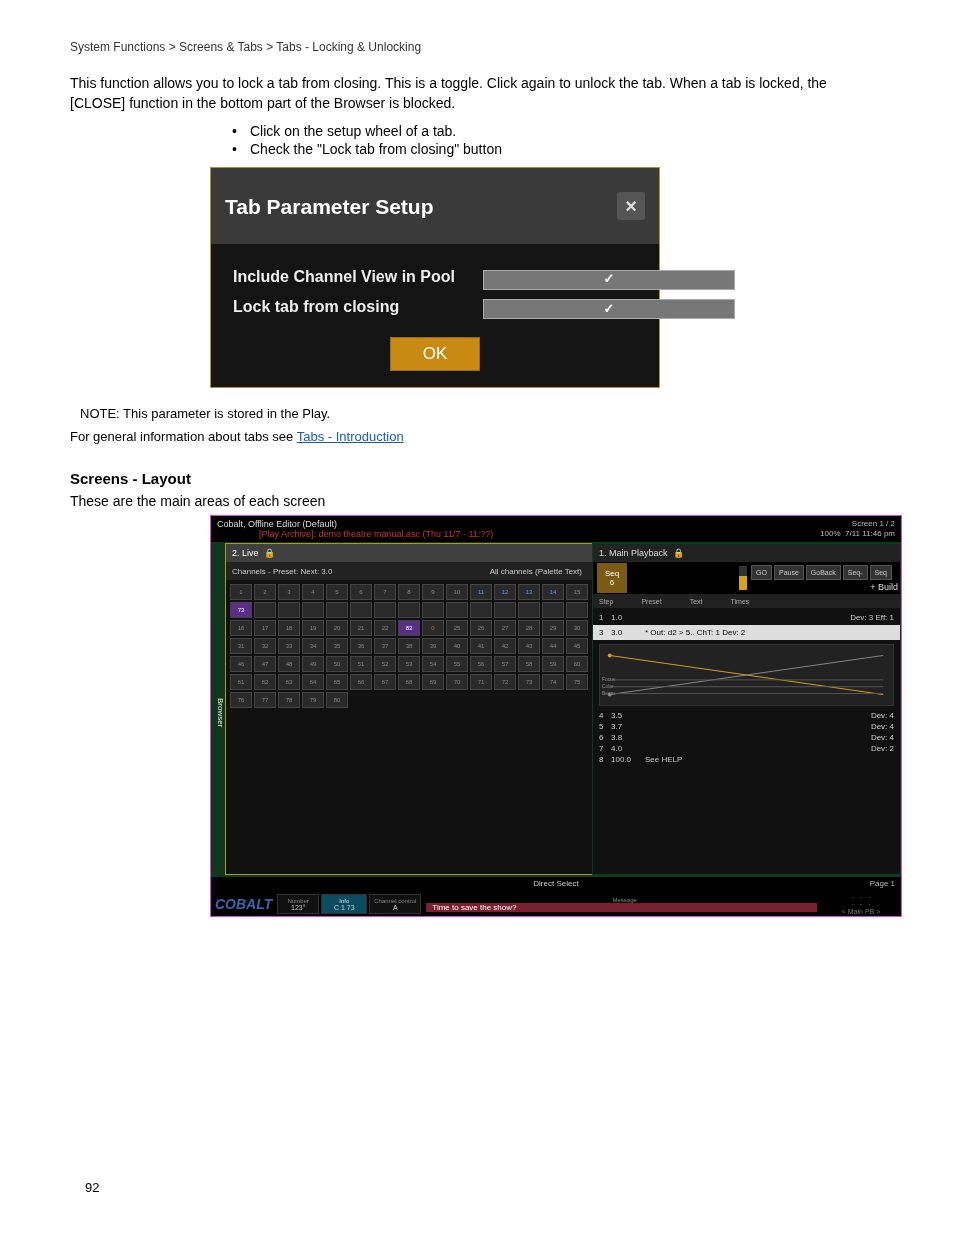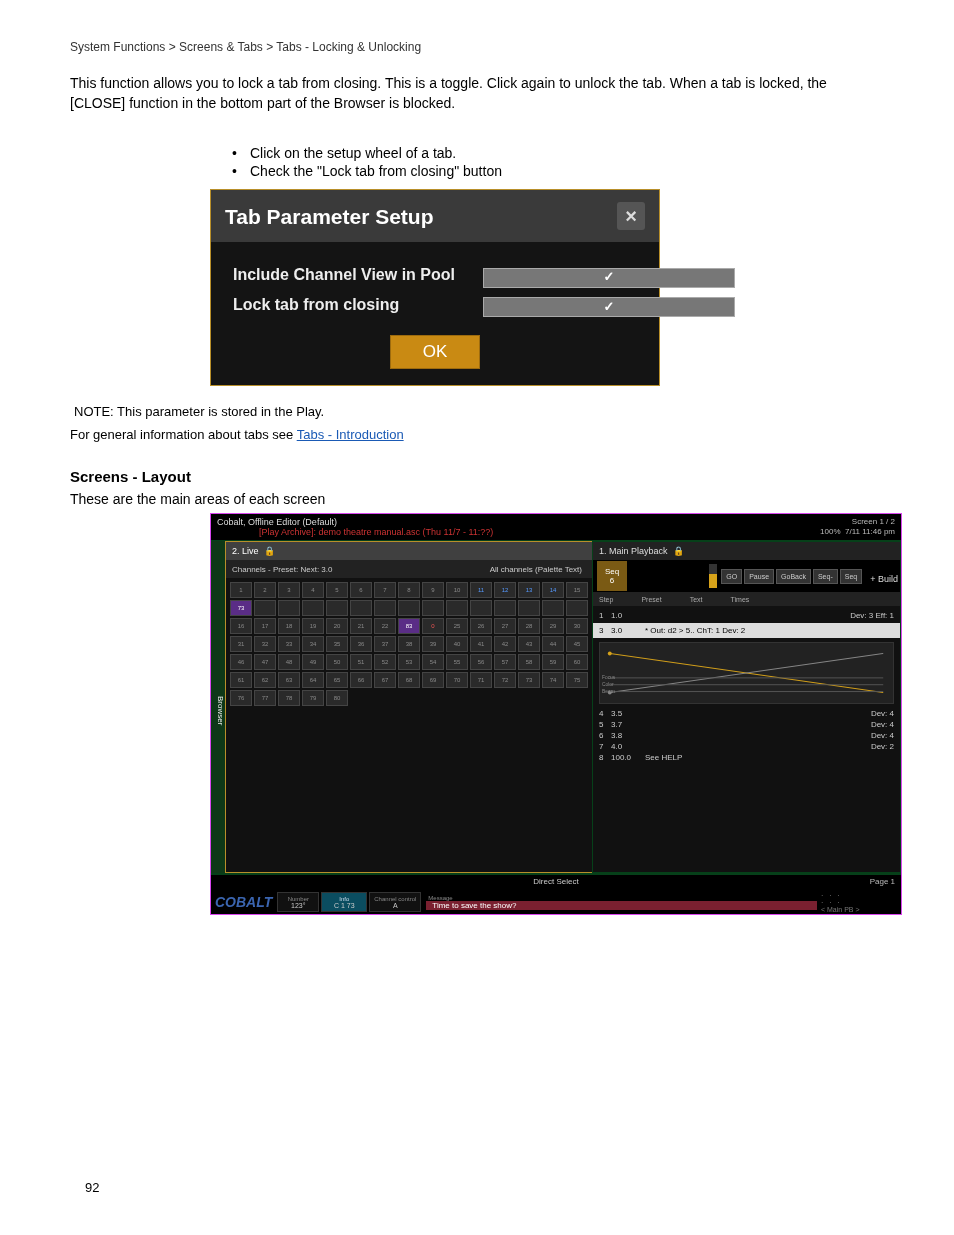--- a/index.html
+++ b/index.html
@@ -1,31 +1,31 @@
 <!DOCTYPE html>
 <html><head>
 <meta charset="utf-8">
 <style>
   html,body{margin:0;padding:0;background:#fff;font-family:Arial,Helvetica,sans-serif;color:#000;font-size:14px;}
   .page{width:954px;min-height:1235px;position:relative;box-sizing:border-box;padding:40px 70px 40px 70px;}
   .breadcrumb{font-size:12px;color:#333;margin-bottom:20px;}
-  .section-block{margin-bottom:32px;line-height:1.4;font-size:14px;}
+  .section-block{margin-bottom:10px;line-height:1.4;font-size:14px;}
   .bullets{margin:0 0 10px 0;padding-left:0;list-style:none;}
   .bullets li{margin:2px 0 2px 180px;position:relative;font-size:14px;}
   .bullets li::before{content:"•";position:absolute;left:-18px;top:0;}
   h3.label-title{font-size:15px;font-weight:bold;margin:10px 0 6px 0;}
   .intro-line{margin-bottom:6px;}
-  .note-line{font-size:13px;margin:6px 4px;}
+  .note-line{font-size:13px;margin:6px 10px;}
   .seealso{font-size:13px;margin:8px 0 26px 0;}
   .seealso a{color:#1a5ab5;text-decoration:underline;cursor:pointer;}
   .page-num{position:absolute;left:85px;bottom:40px;font-size:13px;color:#000;}
   
   .dlg-wrap{margin:6px 0 18px 140px;}
   .dlg{width:450px;border:1px solid #b88f2a;box-sizing:border-box;background:#141414;}
-  .dlg-title{background:#3a3a3a;color:#fff;font:700 21px/1 Arial;padding:12px 14px;display:flex;justify-content:space-between;align-items:center;}
+  .dlg-title{background:#3a3a3a;color:#fff;font:700 21px/1 Arial;padding:24px 14px;display:flex;justify-content:space-between;align-items:center;}
   .dlg-close{width:28px;height:28px;background:#555;color:#ddd;font-size:20px;display:flex;align-items:center;justify-content:center;border-radius:3px;cursor:pointer;}
   .dlg-body{padding:20px 22px 16px 22px;color:#eee;font:600 16px/1.6 Arial;}
   .dlg-row{display:flex;align-items:flex-end;margin-bottom:4px;}
   .dlg-row span{flex:0 0 250px;}
   .dlg-row .chk{width:18px;height:18px;background:#777;border:1px solid #aaa;display:flex;align-items:center;justify-content:center;color:#fff;font-size:13px;}
   .dlg-ok{display:block;margin:18px auto 0 auto;width:88px;height:32px;background:#c98a13;color:#fff;font:400 17px/32px Arial;text-align:center;border:1px solid #9d6b0e;cursor:pointer;}
   
   .app-wrap{margin:6px 0 0 140px;}
   .app{width:690px;height:400px;background:#000;border:1px solid #d946ef;color:#ddd;font-family:Arial;font-size:9px;position:relative;overflow:hidden;}
   .app-top{height:26px;background:#000;display:flex;justify-content:space-between;padding:3px 6px;box-sizing:border-box;}
@@ -52,21 +52,21 @@
   .pb-btns{display:flex;gap:2px;margin-right:4px;}
   .pb-btns .b{background:#333;border:1px solid #555;color:#ccc;font-size:7px;padding:3px 4px;cursor:pointer;}
   .pb-sub{height:14px;background:#222;display:flex;font-size:7px;color:#aaa;padding:0 6px;gap:28px;align-items:center;}
   .step-list{flex:1;background:#111;font-size:8px;color:#ccc;padding:4px 6px;overflow:hidden;}
   .step-row{display:flex;justify-content:space-between;padding:1px 0;}
   .step-row.sel{background:#ddd;color:#000;margin:2px -6px;padding:3px 6px;}
   .curve{background:#222;height:60px;margin:4px 0;border:1px solid #333;position:relative;}
   .curve svg{width:100%;height:100%;}
   .ds-bar{height:14px;background:#000;border-top:1px solid #064019;text-align:center;font-size:8px;color:#ccc;line-height:14px;position:relative;}
   .ds-bar .pg{position:absolute;right:6px;top:0;font-size:8px;color:#bbb;}
-  .app-bottom{height:26px;background:#000;display:flex;align-items:center;}
+  .app-bottom{height:26px;background:#000;display:flex;align-items:center;text-align:center;}
   .logo{color:#3b65b0;font:italic 700 14px/1 Arial;padding:0 4px;}
   .bcell{border:1px solid #333;height:18px;font-size:7px;color:#ccc;display:flex;flex-direction:column;justify-content:center;align-items:center;margin:0 1px;background:#111;}
   .bcell.num{width:40px;}
   .bcell.info{width:44px;background:#0b4d60;}
   .bcell.ctrl{width:50px;}
   .msg{flex:1;height:18px;background:#7a2030;color:#fff;font-size:8px;display:flex;align-items:center;padding:0 6px;margin:0 4px;}
   .dots{width:80px;height:20px;color:#777;font-size:7px;line-height:7px;}
 </style>
 </head>
 <body>
@@ -256,21 +256,21 @@
           <div class="pane-tab" style="background:#222;">
             <span>1. Main Playback</span>
             <span style="font-size:9px;">🔒</span>
           </div>
           <div class="seq-head">
             <div class="seq-box">
               <span>Seq</span>
               <span>6</span>
             </div>
             <div class="lvl-meter"></div>
-            <div style="display:flex;flex-direction:row;gap:2px;margin-right:2px;">
+            <div style="display:flex;flex-direction:column;gap:2px;margin-right:2px;">
               <div class="pb-btns">
                 <span class="b">GO</span>
                 <span class="b">Pause</span>
                 <span class="b">GoBack</span>
                 <span class="b">Seq-</span>
                 <span class="b">Seq</span>
                 <span class="gear"></span>
               </div>
               <span class="b" style="align-self:flex-end;">+ Build</span>
             </div>

